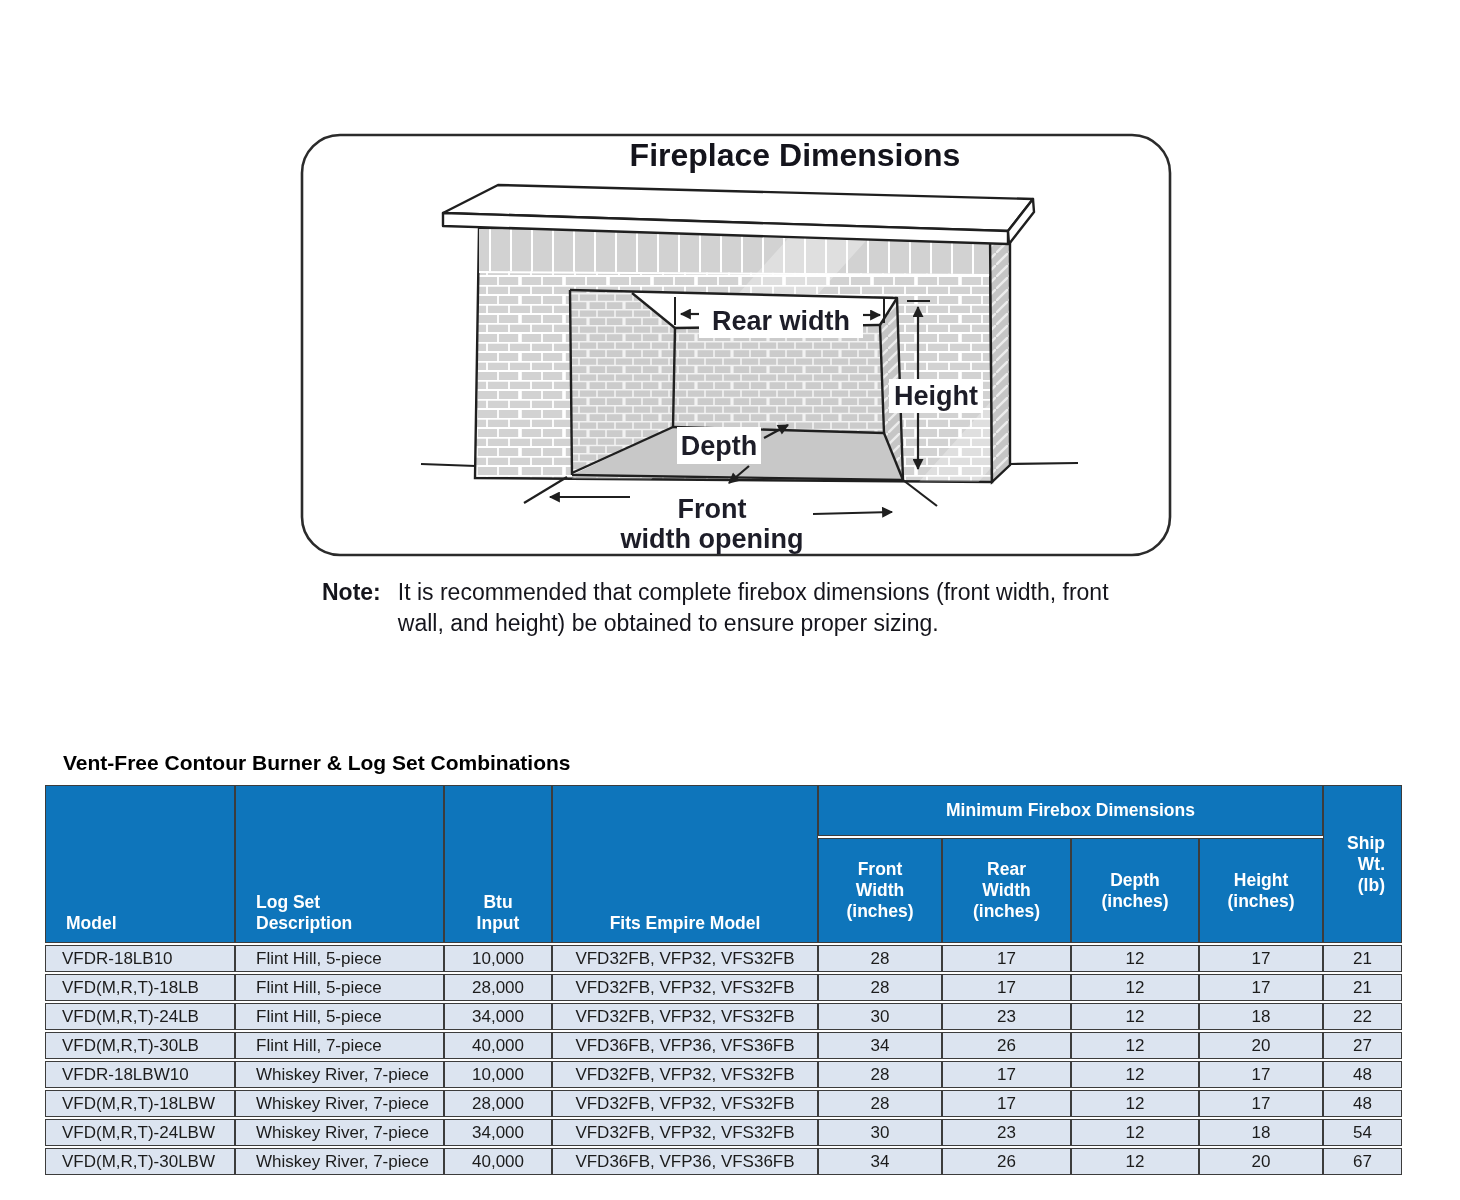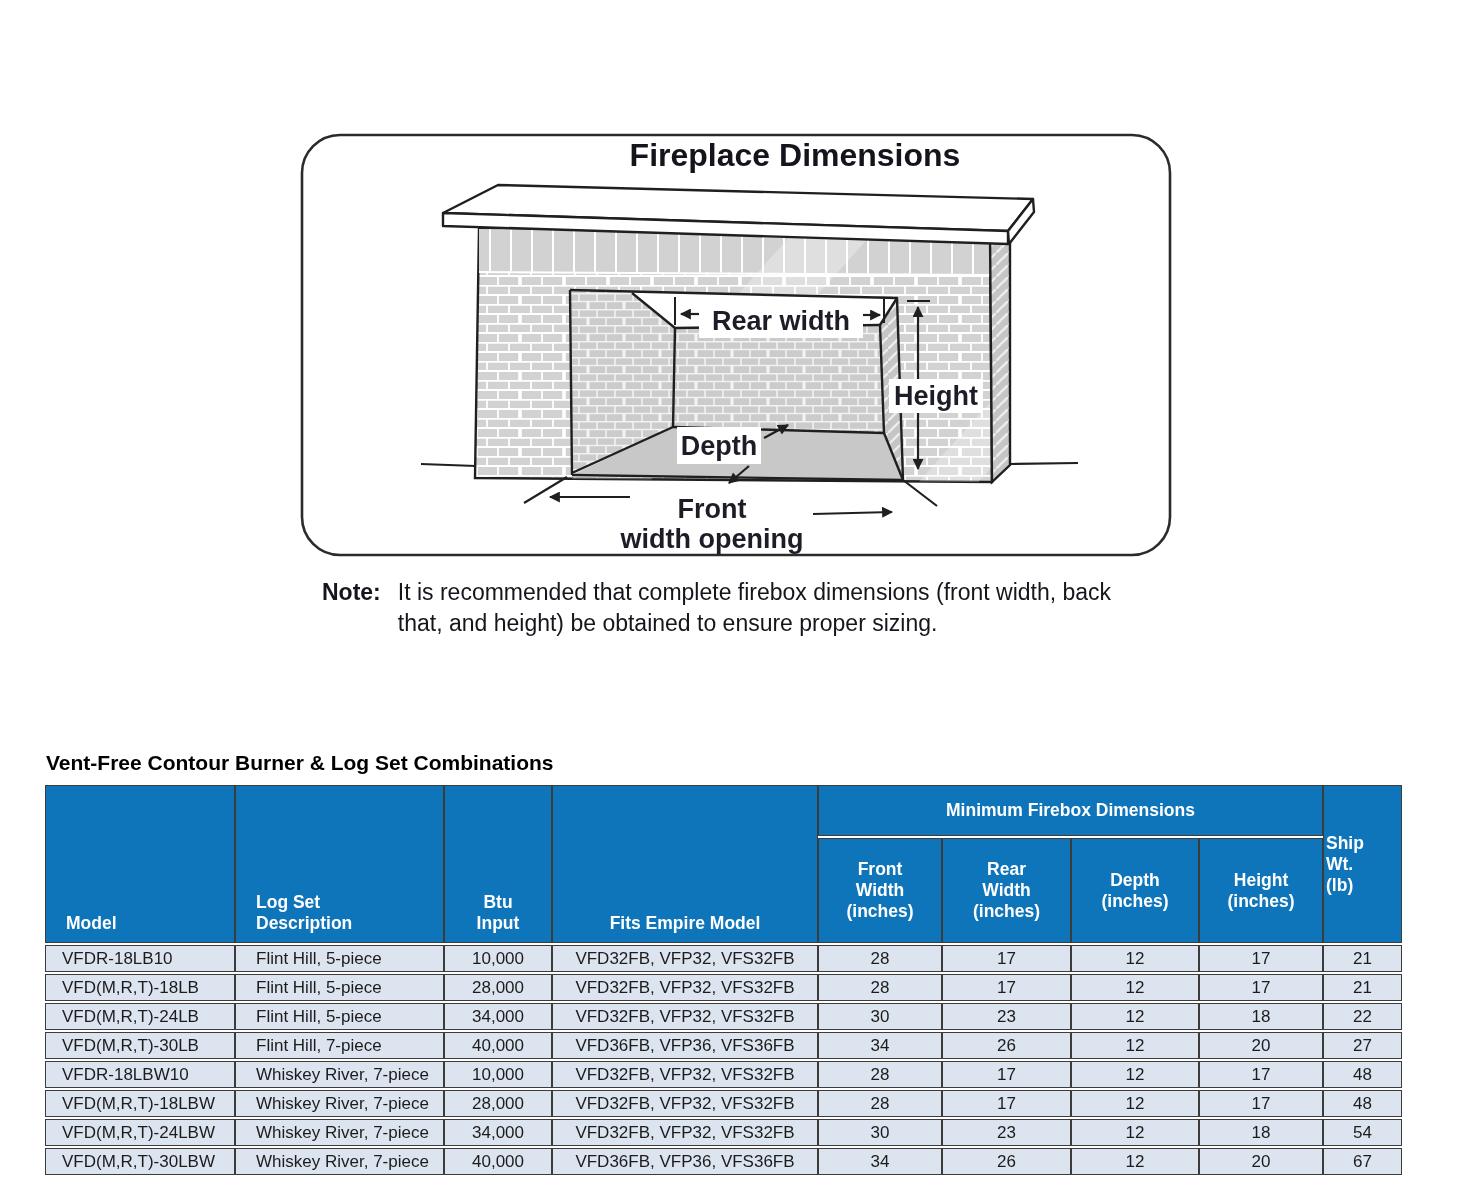--- a/index.html
+++ b/index.html
@@ -16,33 +16,33 @@
   .diagram-panel{position:absolute;left:300px;top:133px;width:872px;height:460px;}
   .dtitle{font:bold 32px "Liberation Sans", sans-serif;fill:#14141c;}
   .dlabel{font:bold 27px "Liberation Sans", sans-serif;fill:#1d1d28;}
   
   .note{position:absolute;left:322px;top:577px;display:flex;gap:17px;
         font-size:23px;line-height:31px;color:#15151c;}
   .note-label{font-weight:bold;white-space:nowrap;}
   .note-text{width:714px;}
   
   .table-block{position:absolute;left:45px;top:750px;width:1357px;}
-  .table-title{font-size:21px;font-weight:bold;color:#000;line-height:26px;margin-left:1px;}
+  .table-title{font-size:21px;font-weight:bold;color:#000;line-height:26px;margin-left:18px;}
   table.combos{
     margin-top:7px;border-collapse:separate;border-spacing:0 2px;
     table-layout:fixed;width:1357px;font-size:17px;
   }
   .combos th,.combos td{box-sizing:border-box;border:1.2px solid var(--border-dark);}
   .combos thead th{background:var(--header-blue);color:#fff;font-weight:bold;font-size:17.5px;}
   .combos td{background:var(--row-bg);height:27px;color:#1c1c1c;padding:0;}
   .th-bl{vertical-align:bottom;text-align:left;padding:8px 4px 8px 20px;line-height:21px;}
   .th-bc{vertical-align:bottom;text-align:center;padding:4px 2px 8px 2px;line-height:21px;}
   .th-gc{vertical-align:middle;text-align:center;height:30px;padding:14px;}
   .th-sc{vertical-align:middle;text-align:center;height:44px;line-height:21px;padding:20px;}
-  .th-cc{vertical-align:middle;text-align:left;line-height:21px;padding:2px;}
+  .th-cc{vertical-align:middle;text-align:right;line-height:21px;padding:16px;}
   td.c{text-align:center;}
   td.l{text-align:left;padding-left:20px;}
   td.model{text-align:left;padding-left:16px;font-weight:normal;}
 </style>
 </head>
 <body>
 
 <div class="diagram-panel">
   <svg width="872" height="424" viewBox="0 0 872 424">
     <defs>
@@ -152,21 +152,21 @@
         <line x1="513" y1="381" x2="592" y2="379" stroke="#1f1f1f" stroke-width="2.2" marker-end="url(#ah)"></line>
         <text class="dlabel" x="412" y="385" text-anchor="middle">Front</text>
         <text class="dlabel" x="412" y="415" text-anchor="middle">width opening</text>
       </g>
     </g>
   </svg>
 </div>
 
 <div class="note">
   <span class="note-label">Note:</span>
-  <span class="note-text">It is recommended that complete firebox dimensions (front width, back that, and height) be obtained to ensure proper sizing.</span>
+  <span class="note-text">It is recommended that complete firebox dimensions (front width, front wall, and height) be obtained to ensure proper sizing.</span>
 </div>
 
 <div class="table-block">
   <div class="table-title">Vent-Free Contour Burner &amp; Log Set Combinations</div>
   <table class="combos">
     <colgroup>
       <col style="width:190px">
         <col style="width:209px">
         <col style="width:108px">
         <col style="width:266px">

